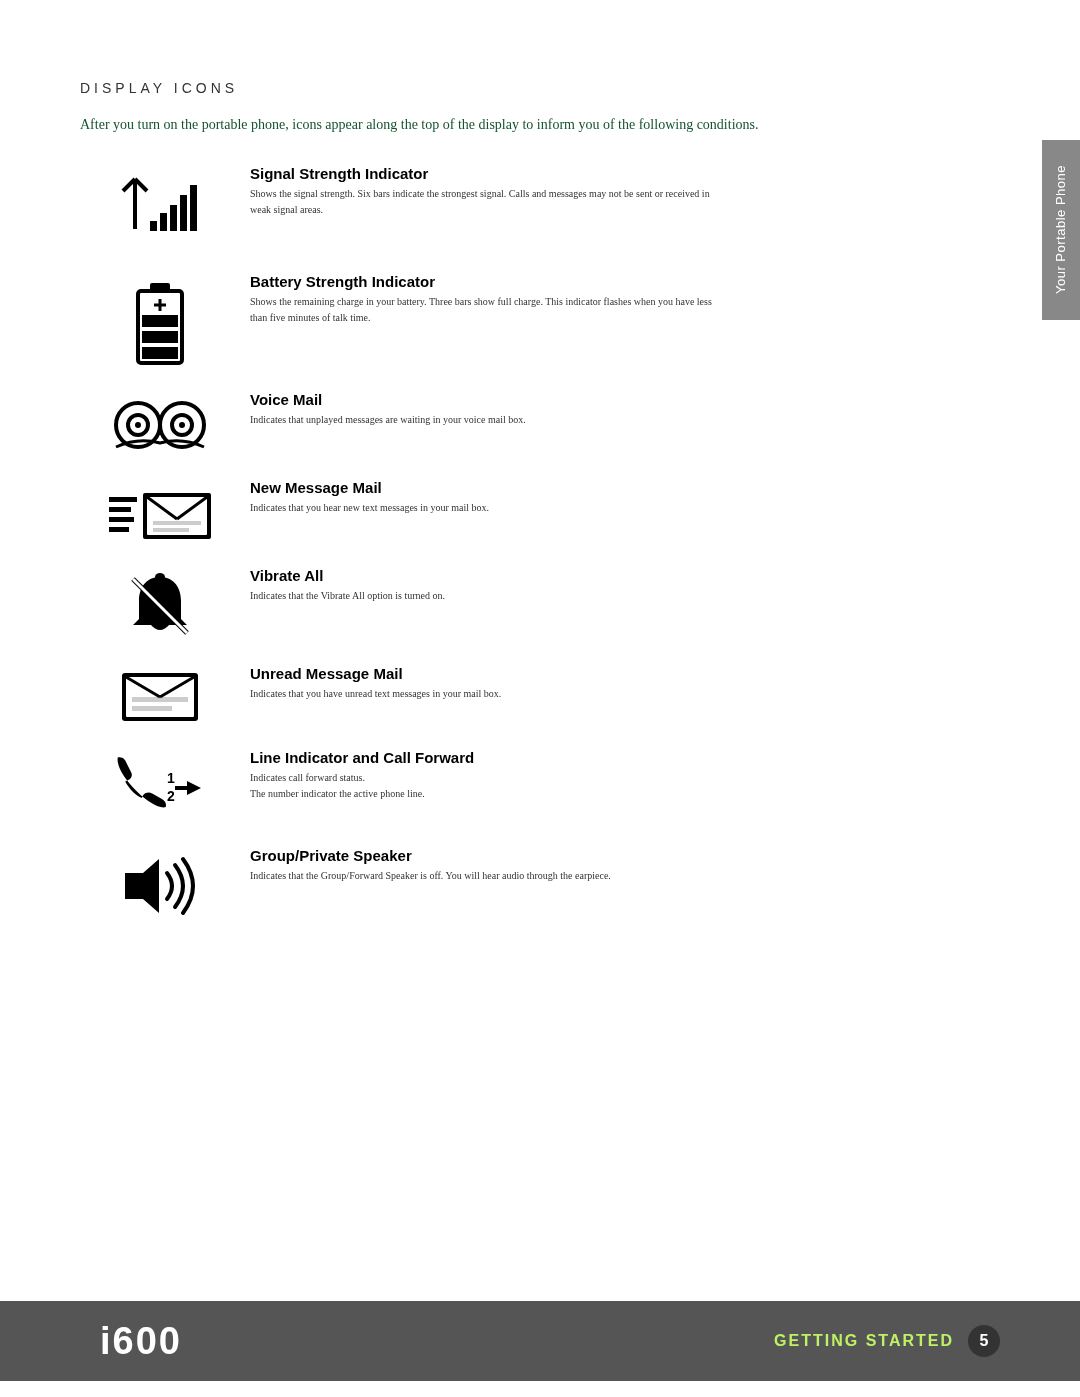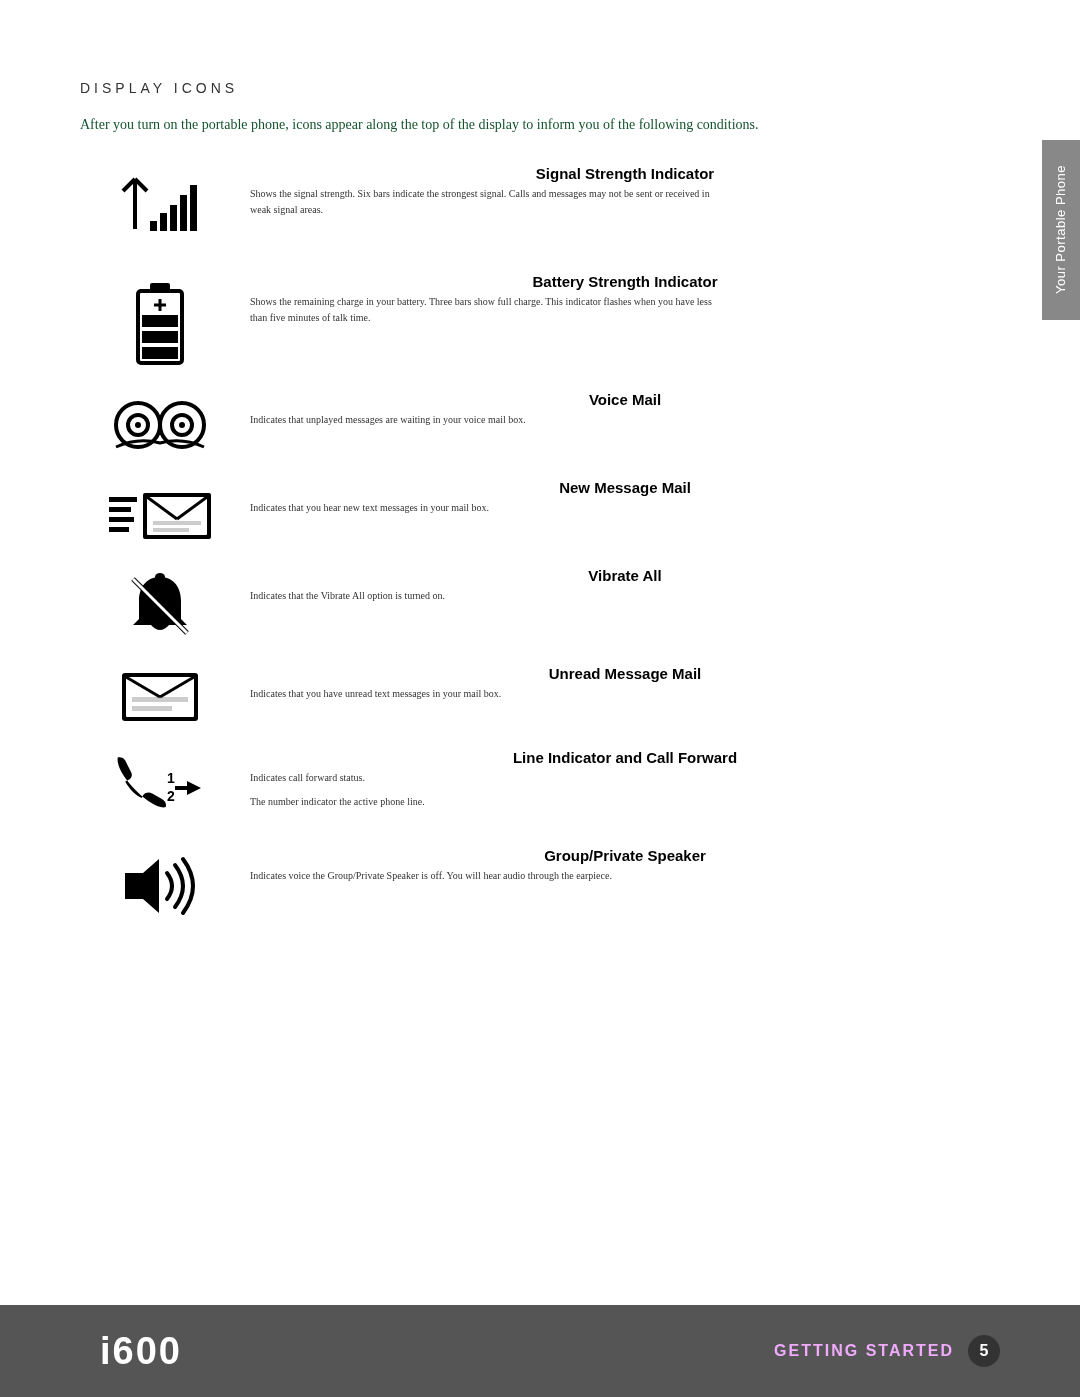--- a/index.html
+++ b/index.html
@@ -86,42 +86,41 @@
       flex: 1;
       padding-left: 10px;
     }
 
     .icon-title {
       font-size: 15px;
       font-weight: bold;
       color: #000;
       margin-bottom: 4px;
       font-family: Arial, sans-serif;
-      text-align: center;
     }
 
     .icon-desc {
       font-size: 10px;
       color: #333;
       line-height: 1.55;
       max-width: 480px;
     }
 
     
     svg {
       display: block;
     }
 
     
     .footer {
       position: absolute;
-      bottom: 0;
+      bottom: 16px;
       left: 0;
       right: 0;
-      height: 92px;
+      height: 80px;
       background: #555555;
       display: flex;
       align-items: center;
       padding: 0 80px;
     }
 
     .footer-model {
       font-size: 38px;
       font-weight: bold;
       color: #ffffff;
@@ -134,21 +133,21 @@
 
     .footer-right {
       display: flex;
       align-items: center;
       gap: 14px;
     }
 
     .footer-getting-started {
       font-size: 16px;
       letter-spacing: 2px;
-      color: #f0abfc;
+      color: #bef264;
       font-family: Arial, sans-serif;
       font-weight: bold;
       text-transform: uppercase;
     }
 
     .footer-page-num {
       width: 32px;
       height: 32px;
       background: #333;
       border-radius: 50%;
@@ -325,40 +324,40 @@
 
           <text x="62" y="30" font-size="14" font-weight="bold" fill="black" font-family="Arial">1</text>
           <text x="62" y="48" font-size="14" font-weight="bold" fill="black" font-family="Arial">2</text>
 
           <polygon points="82,28 96,35 82,42" fill="black"></polygon>
           <rect x="70" y="33" width="12" height="4" fill="black"></rect>
         </svg>
       </div>
       <div class="text-cell">
         <div class="icon-title">Line Indicator and Call Forward</div>
-        <div class="icon-desc" style="margin-bottom:8px;">Indicates call forward status.</div>
+        <div class="icon-desc" style="">Indicates call forward status.</div>
         <div class="icon-desc">The number indicator the active phone line.</div>
       </div>
     </div>
 
     <div class="icon-section">
       <div class="icon-cell">
 
         <svg width="90" height="70" viewBox="0 0 90 70">
 
           <polygon points="10,22 28,22 44,8 44,62 28,48 10,48" fill="black"></polygon>
 
           <path d="M 52 22 Q 62 35 52 48" fill="none" stroke="black" stroke-width="4" stroke-linecap="round"></path>
           <path d="M 60 14 Q 76 35 60 56" fill="none" stroke="black" stroke-width="4" stroke-linecap="round"></path>
           <path d="M 68 8 Q 88 35 68 62" fill="none" stroke="black" stroke-width="4" stroke-linecap="round"></path>
         </svg>
       </div>
       <div class="text-cell">
         <div class="icon-title">Group/Private Speaker</div>
-        <div class="icon-desc">Indicates voice the Group/Private Speaker is off. You will hear audio through the earpiece.</div>
+        <div class="icon-desc">Indicates that the Group/Forward Speaker is off. You will hear audio through the earpiece.</div>
       </div>
     </div>
 
   </div>
 
   <div class="footer">
     <span class="footer-model">i600</span>
     <div class="footer-right">
       <span class="footer-getting-started">GETTING STARTED</span>
       <div class="footer-page-num">5</div>

